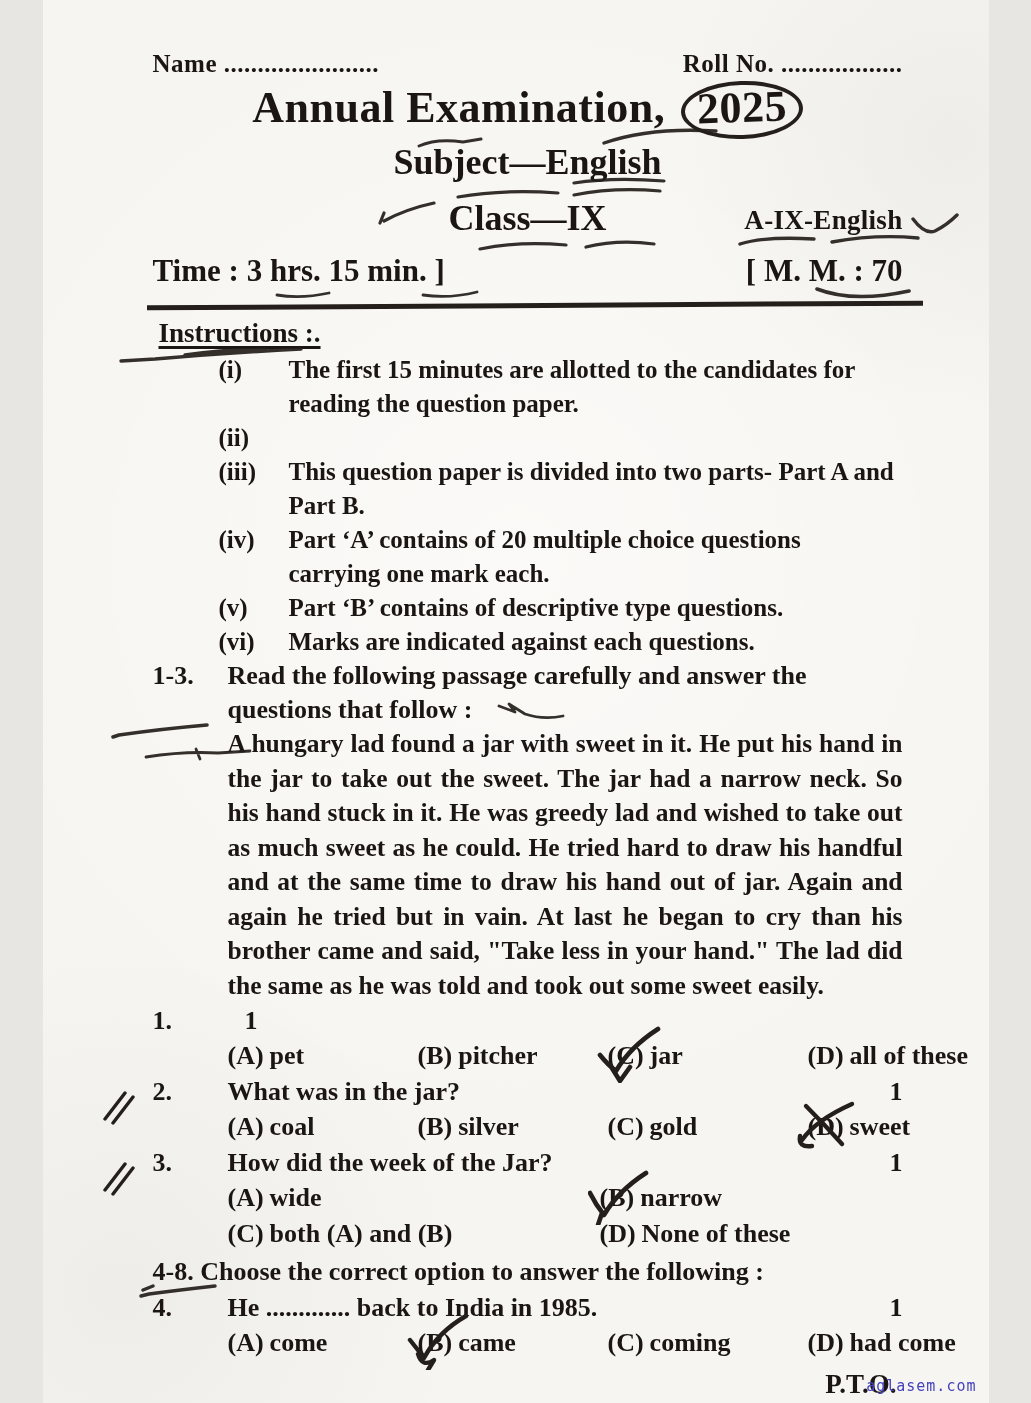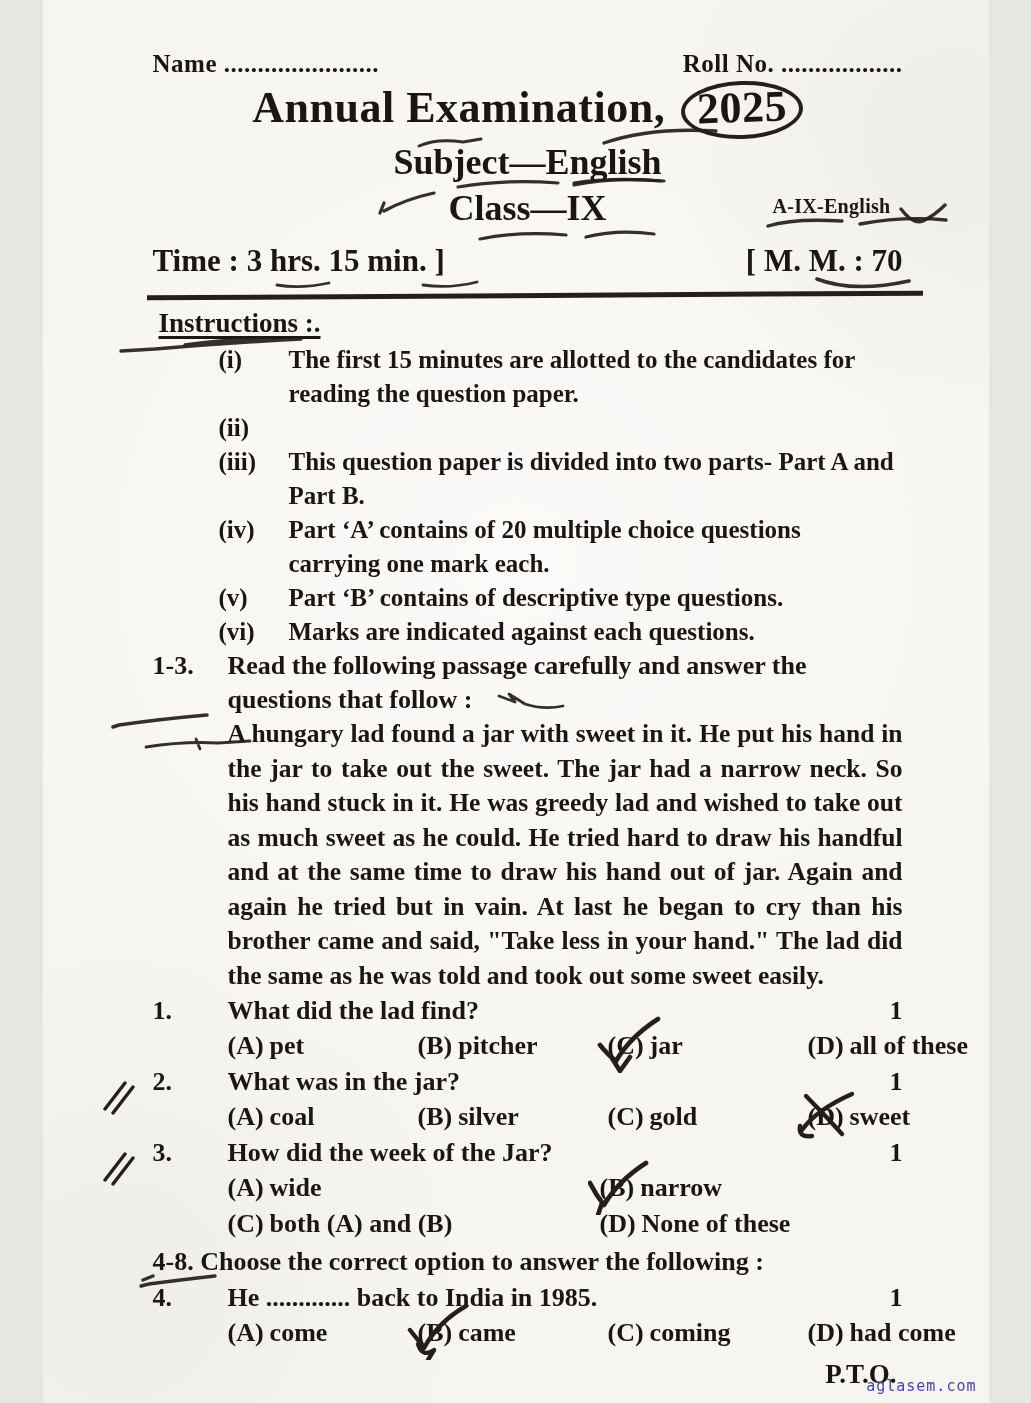--- a/index.html
+++ b/index.html
@@ -21,23 +21,23 @@
   }
   .ink{stroke:#241f1a;fill:none;stroke-linecap:round;stroke-linejoin:round;}
   svg.anno{position:absolute;pointer-events:none;opacity:.92;}
 
   
   .hdr-row{display:flex;justify-content:space-between;font-size:25px;letter-spacing:.5px;}
   .title-line{text-align:center;font-size:44px;margin-top:2px;line-height:1.25;position:relative;letter-spacing:.5px;}
   .year-circle{display:inline-block;border:4px solid #241f1a;border-radius:50%;padding:0 12px 4px 12px;transform:rotate(-2deg);margin-left:4px;line-height:1.05;}
   .subject-line{text-align:center;font-size:36px;position:relative;margin-top:2px;}
   .subject-line .inner{position:relative;display:inline-block;}
-  .class-line{text-align:center;font-size:36px;position:relative;margin-top:4px;height:46px;}
+  .class-line{text-align:center;font-size:36px;position:relative;margin-top:14px;height:46px;}
   .class-line .inner{position:relative;display:inline-block;}
-  .paper-code{position:absolute;right:12px;top:8px;font-size:20px;letter-spacing:.3px;}
+  .paper-code{position:absolute;right:0;top:8px;font-size:27px;letter-spacing:.3px;}
   .paper-code .inner{position:relative;display:inline-block;}
   .time-row{display:flex;justify-content:space-between;align-items:flex-end;font-size:31px;margin-top:10px;gap:15px;}
   .time-row .inner{position:relative;display:inline-block;}
   .rule{height:5px;background:#241f1a;border:0;margin:14px -20px 0 -6px;transform:rotate(-.35deg);}
 
   
   .instr-head{font-size:27px;margin-top:10px;position:relative;display:inline-block;}
   .instr-list{margin-top:4px;}
   .instr-item{display:flex;font-size:25px;line-height:34px;}
   .instr-item .n{width:70px;padding-left:66px;flex:none;}
@@ -190,21 +190,20 @@
 
   <div class="passage">
     <svg class="anno" style="left:-84px;top:18px;width:110px;height:16px;" viewBox="0 0 110 16">
         <path class="ink" d="M2 12 Q40 6 74 8 L106 6 M56 14 L52 4" stroke-width="2.8"></path>
       </svg>
     <span>A hungary lad found a jar with sweet in it. He put his hand in the jar to take out the sweet. The jar had a narrow neck. So his hand stuck in it. He was greedy lad and wished to take out as much sweet as he could. He tried hard to draw his handful and at the same time to draw his hand out of jar. Again and again he tried but in vain. At last he began to cry than his brother came and said, "Take less in your hand." The lad did the same as he was told and took out some sweet easily.</span>
   </div>
 
   <div class="q-row">
     <span class="n">1.</span>
-    <span class="t">What did the lad find?</span>
     <span class="m">1</span>
   </div>
   <div class="opts">
     <span class="opt"><span class="lbl">(A)</span><span>pet</span></span>
     <span class="opt"><span class="lbl">(B)</span><span>pitcher</span></span>
     <span class="opt">
       <svg class="check" viewBox="0 0 66 58">
           <path class="ink" d="M4 30 Q12 40 20 46 Q34 22 62 4 M14 40 L24 56 L34 42" stroke-width="4.6"></path>
         </svg>
       <span class="lbl">(C)</span><span>jar</span>

